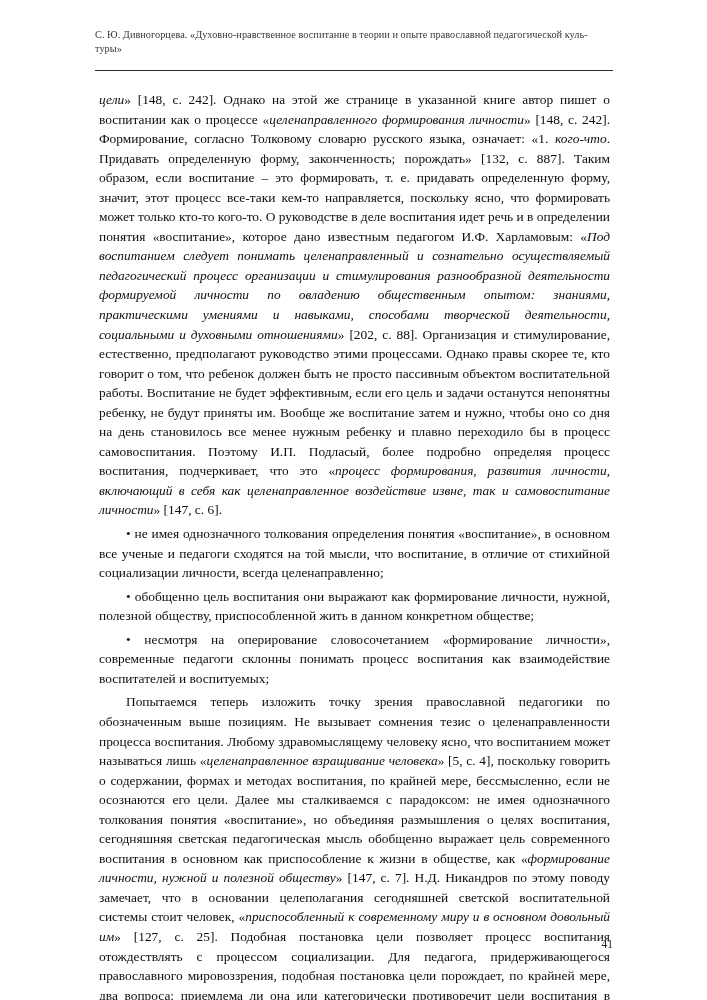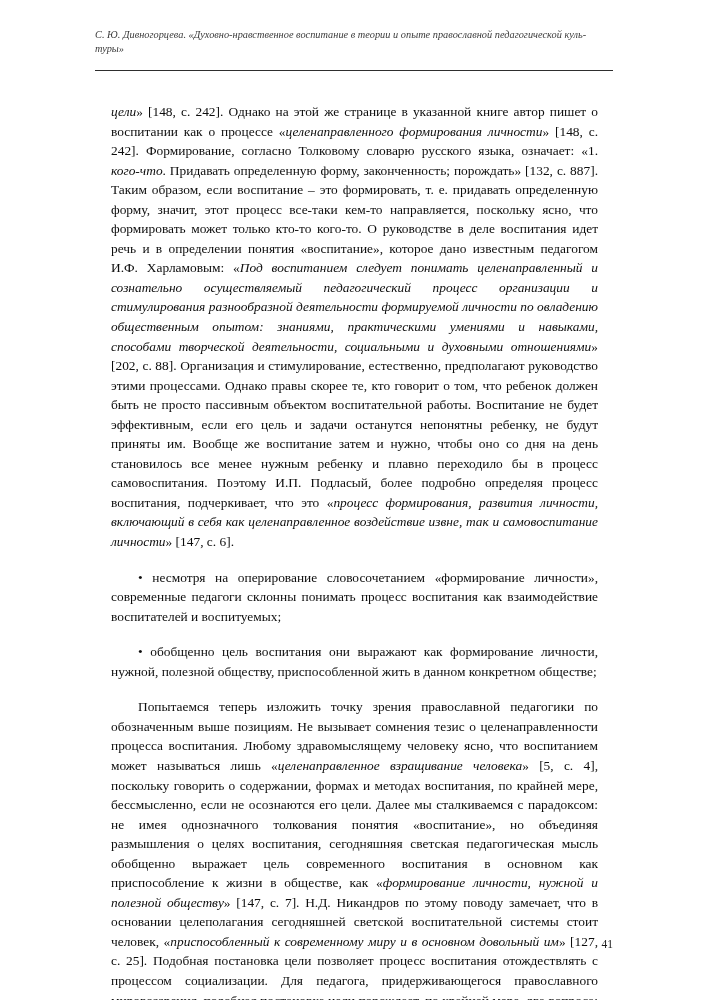--- a/index.html
+++ b/index.html
@@ -18,21 +18,20 @@
     position: relative;
     width: 707px;
     height: 1000px;
     box-sizing: border-box;
   }
   .header-block {
     position: absolute;
     left: 95px;
     top: 28px;
     width: 518px;
-    font-style: italic;
   }
   .running-header {
     font-size: 10.3px;
     line-height: 14.2px;
     color: #3a3a3a;
     text-align: left;
     letter-spacing: 0.02px;
   }
   .rule {
     position: absolute;
@@ -47,21 +46,21 @@
     left: 95px;
     top: 86px;
     width: 519px;
     font-size: 13.4px;
     line-height: 19.55px;
     text-align: justify;
     text-justify: inter-word;
     hyphens: manual;
   }
   p {
-    margin: 16px;
+    margin: 4px;
   }
   p.indent {
     text-indent: 27px;
   }
   p.bullet {
     text-indent: 27px;
   }
   i, .it {
     font-style: italic;
   }
@@ -84,22 +83,23 @@
     <div class="running-header">С. Ю. Дивногорцева. «Духовно-нравственное воспитание в теории и опыте православной педагогической куль-туры»</div>
   </div>
 
   <div class="rule"></div>
 
   <div class="content">
 
     <p class="body-para"><i class="it">цели</i><span>» [148, с. 242]. Однако на этой же странице в указанной книге автор пишет о воспитании как о процессе «</span><i class="it">целенаправленного формирования личности</i><span>» [148, с. 242]. Формирование, согласно Толковому словарю русского языка, означает: «1. </span><i class="it">кого-что</i><span>. Придавать определенную форму, законченность; порождать» [132, с. 887]. Таким образом, если воспитание – это формировать, т. е. придавать определенную форму, значит, этот процесс все-таки кем-то направляется, поскольку ясно, что формировать может только кто-то кого-то. О руководстве в деле воспитания идет речь и в определении понятия «воспитание», которое дано известным педагогом И.Ф. Харламовым: «</span><i class="it">Под воспитанием следует понимать целенаправленный и сознательно осуществляемый педагогический процесс организации и стимулирования разнообразной деятельности формируемой личности по овладению общественным опытом: знаниями, практическими умениями и навыками, способами творческой деятельности, социальными и духовными отношениями</i><span>» [202, с. 88]. Организация и стимулирование, естественно, предполагают руководство этими процессами. Однако правы скорее те, кто говорит о том, что ребенок должен быть не просто пассивным объектом воспитательной работы. Воспитание не будет эффективным, если его цель и задачи останутся непонятны ребенку, не будут приняты им. Вообще же воспитание затем и нужно, чтобы оно со дня на день становилось все менее нужным ребенку и плавно переходило бы в процесс самовоспитания. Поэтому И.П. Подласый, более подробно определяя процесс воспитания, подчеркивает, что это «</span><i class="it">процесс формирования, развития личности, включающий в себя как целенаправленное воздействие извне, так и самовоспитание личности</i><span>» [147, с. 6].</span></p>
 
 
+    <p class="body-para bullet">• не имея однозначного толкования определения понятия «воспитание», в основном все ученые и педагоги сходятся на той мысли, что воспитание, в отличие от стихийной социализации личности, всегда целенаправленно;</p>
+    <p class="body-para bullet">• обобщенно цель воспитания они выражают как формирование личности, нужной, полезной обществу, приспособленной жить в данном конкретном обществе;</p>
     <p class="body-para bullet">• несмотря на оперирование словосочетанием «формирование личности», современные педагоги склонны понимать процесс воспитания как взаимодействие воспитателей и воспитуемых;</p>
-    <p class="body-para bullet">• обобщенно цель воспитания они выражают как формирование личности, нужной, полезной обществу, приспособленной жить в данном конкретном обществе;</p>
 
     <p class="body-para indent"><span>Попытаемся теперь изложить точку зрения православной педагогики по обозначенным выше позициям. Не вызывает сомнения тезис о целенаправленности процесса воспитания. Любому здравомыслящему человеку ясно, что воспитанием может называться лишь «</span><i class="it">целенаправленное взращивание человека</i><span>» [5, с. 4], поскольку говорить о содержании, формах и методах воспитания, по крайней мере, бессмысленно, если не осознаются его цели. Далее мы сталкиваемся с парадоксом: не имея однозначного толкования понятия «воспитание», но объединяя размышления о целях воспитания, сегодняшняя светская педагогическая мысль обобщенно выражает цель современного воспитания в основном как приспособление к жизни в обществе, как «</span><i class="it">формирование личности, нужной и полезной обществу</i><span>» [147, с. 7]. Н.Д. Никандров по этому поводу замечает, что в основании целеполагания сегодняшней светской воспитательной системы стоит человек, «</span><i class="it">приспособленный к современному миру и в основном довольный им</i><span>» [127, с. 25]. Подобная постановка цели позволяет процесс воспитания отождествлять с процессом социализации. Для педагога, придерживающегося православного мировоззрения, подобная постановка цели порождает, по крайней мере, два вопроса: приемлема ли она или категорически противоречит цели воспитания в православной педагогике? Если верно первое, то довольно ли такой постановки цели для достижения смысла человеческой жизни?</span></p>
 
   </div>
 
   <div class="folio">41</div>
 
 </div>
 
 </body></html>

